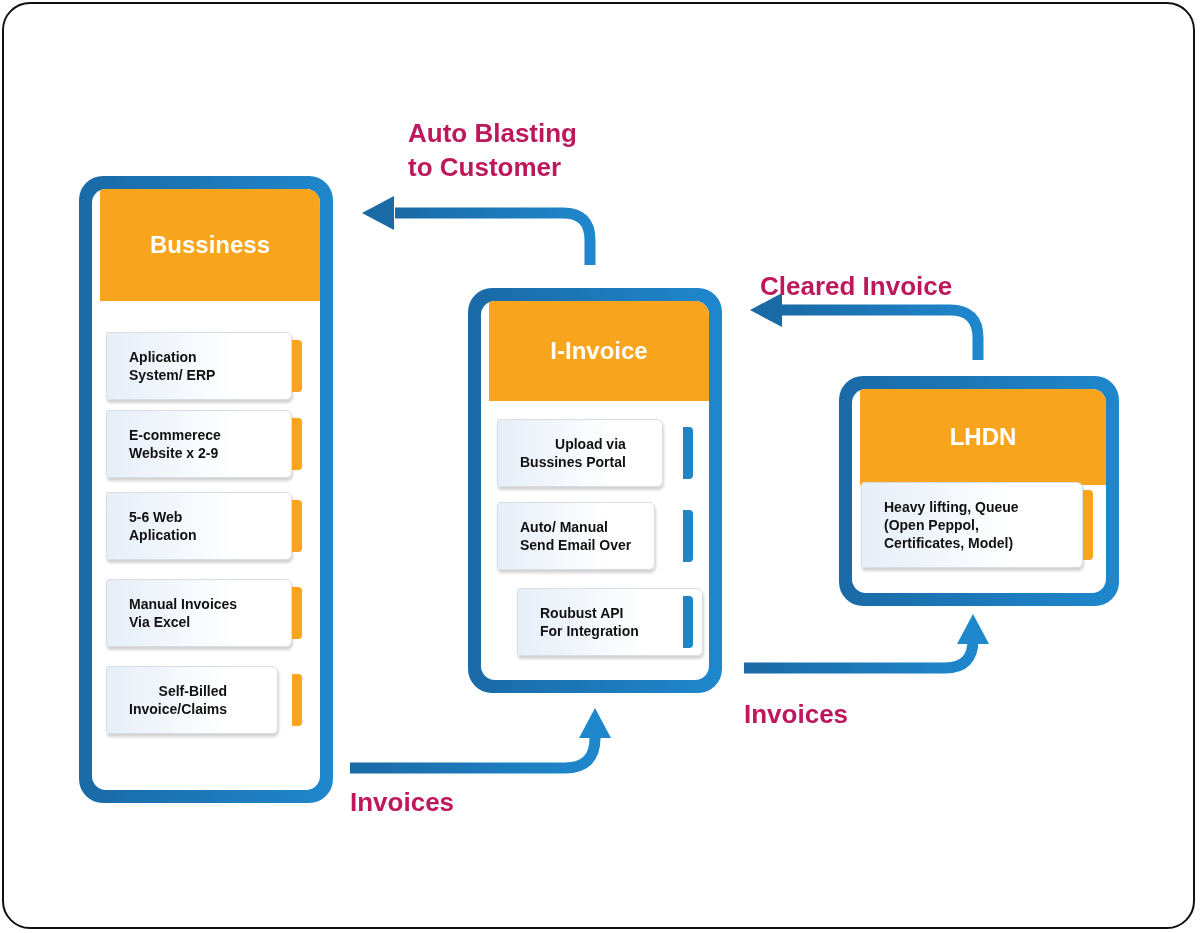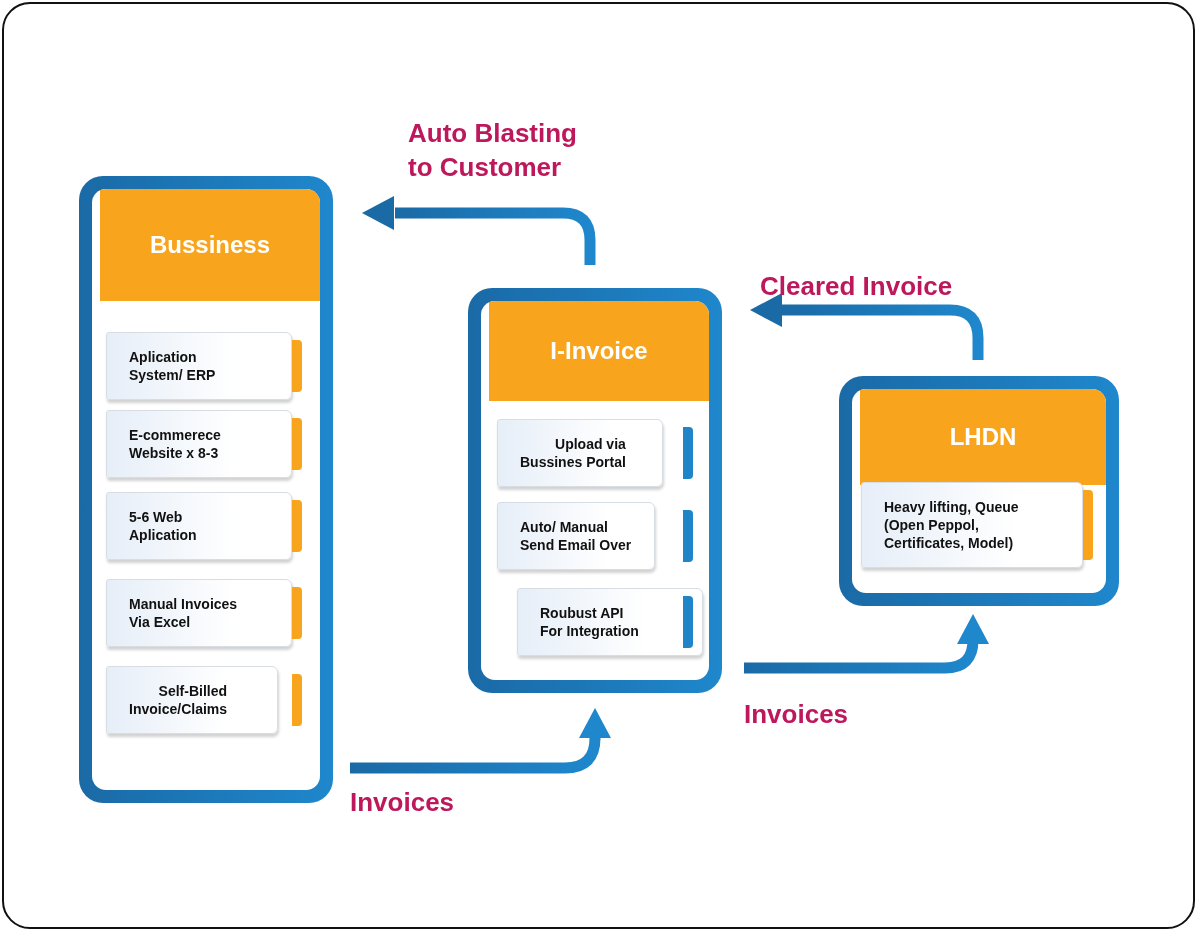--- a/index.html
+++ b/index.html
@@ -58,21 +58,21 @@
 
 <div class="panel" style="left:79px;top:176px;width:254px;height:627px;">
   <div class="panel-inner">
     <div class="panel-head" style="height:112px;">Bussiness</div>
   </div>
 </div>
 <div class="card" style="left:106px;top:332px;width:186px;height:68px;">Aplication
 System/ ERP</div>
 <div class="tab orange" style="left:292px;top:340px;height:52px;"></div>
 <div class="card" style="left:106px;top:410px;width:186px;height:68px;">E-commerece
-Website x 8-3</div>
+Website x 2-9</div>
 <div class="tab orange" style="left:292px;top:418px;height:52px;"></div>
 <div class="card" style="left:106px;top:492px;width:186px;height:68px;">5-6 Web
 Aplication</div>
 <div class="tab orange" style="left:292px;top:500px;height:52px;"></div>
 <div class="card" style="left:106px;top:579px;width:186px;height:68px;">Manual Invoices
 Via Excel</div>
 <div class="tab orange" style="left:292px;top:587px;height:52px;"></div>
 <div class="card" style="left:106px;top:666px;width:172px;height:68px;text-align:right;">Self-Billed
 Invoice/Claims</div>
 <div class="tab orange" style="left:292px;top:674px;height:52px;"></div>

